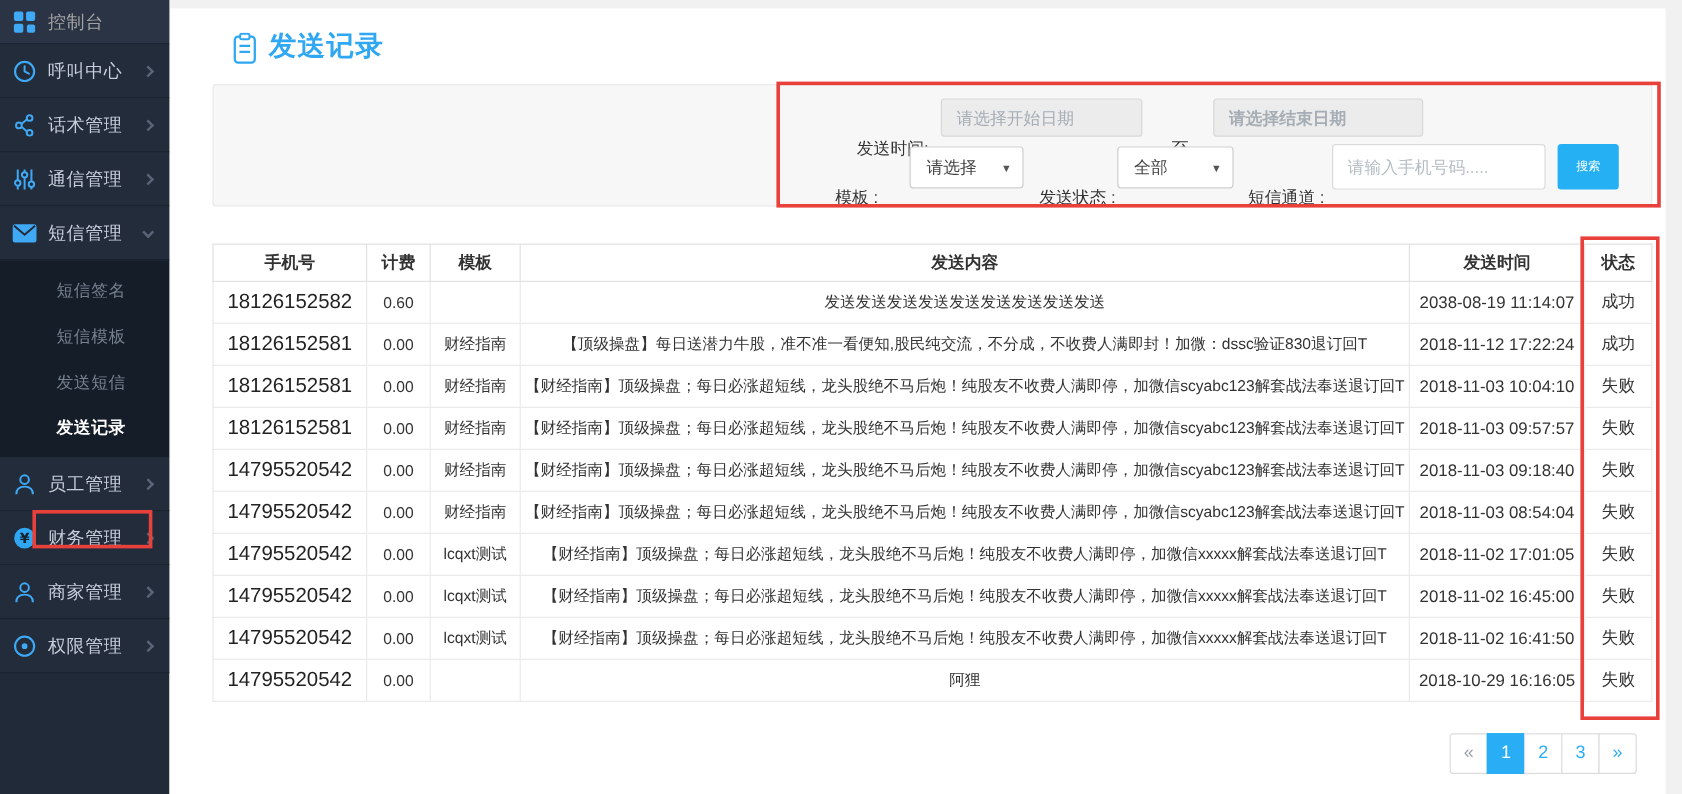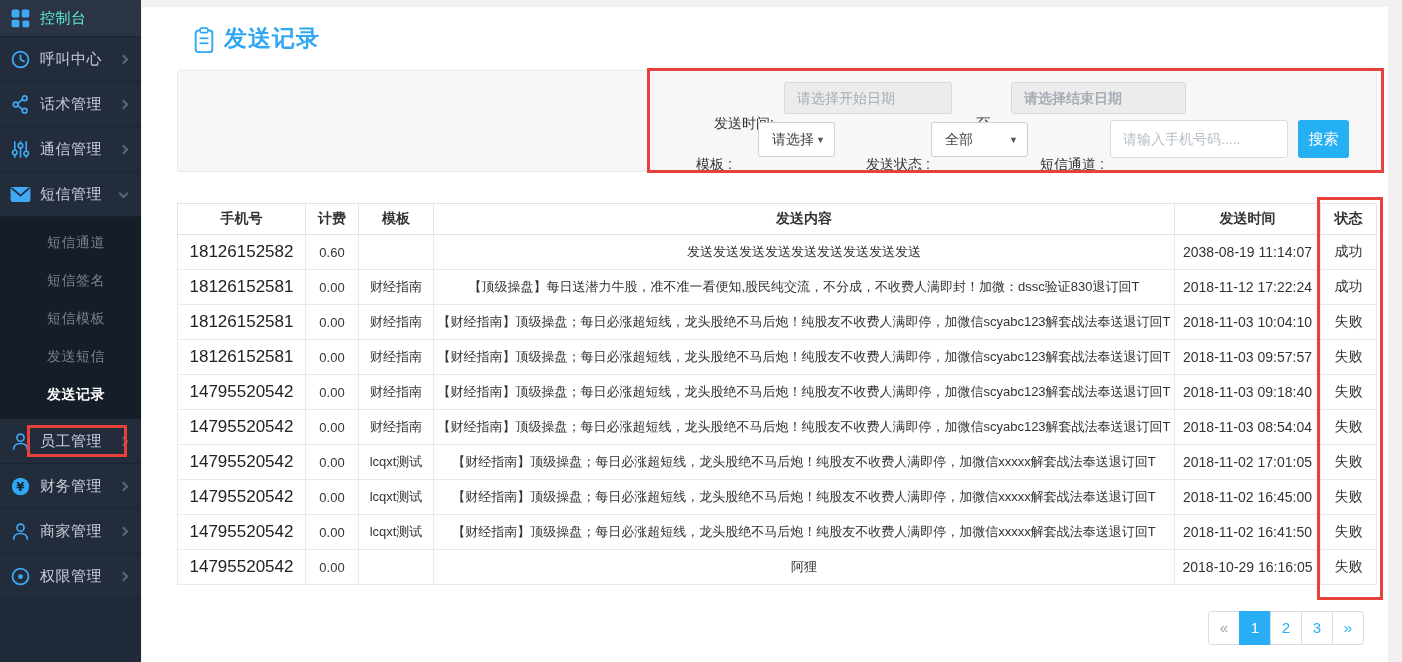--- a/index.html
+++ b/index.html
@@ -17,21 +17,21 @@
     position: absolute; left:0; top:0; width:141px; height:662px;
     background:#1f2937; background:#202a38;
   }
   .sb-item{
     height:45px; display:flex; align-items:center; position:relative;
     background:#222c3b; border-bottom:1px solid #1a2330; cursor:pointer;
   }
   .sb-item.first{ height:37px; background:#2a3444; }
   .sb-item .icon{ width:24px; margin-left:8px; display:flex; justify-content:center; align-items:center; }
   .sb-item .lbl{ margin-left:8px; font-size:15px; color:#c7ced9; letter-spacing:0.5px; }
-  .sb-item.first .lbl{ color:#5eead4; }
+  .sb-item.first .lbl{ color:#a3a3a3; }
   .chev{ position:absolute; right:14px; width:7px; height:7px;
          border-top:2px solid #5a6577; border-right:2px solid #5a6577; }
   .chev.right{ transform:rotate(45deg); }
   .chev.down{ transform:rotate(135deg); top:18px; }
   .submenu{ background:#151d29; padding:6px 0; }
   .sub-item{ height:38px; line-height:38px; padding-left:47px; font-size:14px;
              color:#76818f; cursor:pointer; letter-spacing:0.5px; }
   .sub-item.active{ color:#ffffff; font-weight:bold; }
 
   
@@ -59,21 +59,21 @@
   }
   .selectbox .arrow{ font-size:9px; color:#555; }
   .text-input{
     position:absolute; height:38px; background:#fff; border:1px solid #dcdcdc;
     border-radius:3px; font-size:14px; color:#666; padding:0 12px; outline:none;
     font-family:"Liberation Sans", sans-serif;
   }
   .text-input::placeholder{ color:#b6bdc5; }
   #search-btn{
     position:absolute; left:1120px; top:49px; width:51px; height:38px;
-    background:#25b0f4; border:none; border-radius:3px; color:#fff; font-size:15px;
+    background:#25b0f4; border:none; border-radius:3px; color:#fff; font-size:10px;
     cursor:pointer; font-family:"Liberation Sans", sans-serif;
   }
 
   
   #records-table{
     position:absolute; left:35px; top:196px; width:1199px;
     border-collapse:collapse; table-layout:fixed;
   }
   #records-table th{
     height:31px; border:1px solid #e2e2e2; font-size:14px; font-weight:bold;
@@ -161,21 +161,20 @@
       <span class="icon">
         <svg width="21" height="17" viewBox="0 0 18 14">
           <rect x="0.5" y="0.5" width="17" height="13" rx="1.8" fill="#3fa9f5"></rect>
           <path d="M1.5 1.5 L9 8 L16.5 1.5" fill="none" stroke="#202a38" stroke-width="1.4"></path>
         </svg>
       </span>
       <span class="lbl">短信管理</span>
       <span class="chev down"></span>
     </div>
     <div class="submenu">
-      <div class="sub-item">短信通道</div>
       <div class="sub-item">短信签名</div>
       <div class="sub-item">短信模板</div>
       <div class="sub-item">发送短信</div>
       <div class="sub-item active">发送记录</div>
     </div>
     <div class="sb-item">
       <span class="icon">
         <svg width="19" height="19" viewBox="0 0 16 16">
           <circle cx="8" cy="4.8" r="3" fill="none" stroke="#3fa9f5" stroke-width="1.4"></circle>
           <path d="M2.2 15c0-3.7 2.6-5.3 5.8-5.3s5.8 1.6 5.8 5.3" fill="none" stroke="#3fa9f5" stroke-width="1.4"></path>
@@ -228,21 +227,21 @@
     <h1 id="page-title">发送记录</h1>
   </div>
 
   <section id="filter-panel">
     <span class="f-label" style="left:536px; top:20px;">发送时间:</span>
     <input class="date-input" style="left: 606px; top: 11px; width: 168px;" placeholder="请选择开始日期">
     <span class="f-label" style="left:798px; top:20px; font-size:15px;">至</span>
     <input class="date-input" style="left: 833px; top: 11px; width: 175px; font-weight: bold;" placeholder="请选择结束日期">
 
     <span class="f-label" style="left:518px; top:61px;">模板 :</span>
-    <div class="selectbox" style="left:580px; top:51px; width:77px;">
+    <div class="selectbox" style="left:580px; top:51px; width:95px;">
       <span>请选择</span>
       <span class="arrow">▼</span>
     </div>
 
     <span class="f-label" style="left:688px; top:61px;">发送状态 :</span>
     <div class="selectbox" style="left:753px; top:51px; width:97px;justify-content:space-between;">
       <span>全部</span>
       <span class="arrow">▼</span>
     </div>
 

